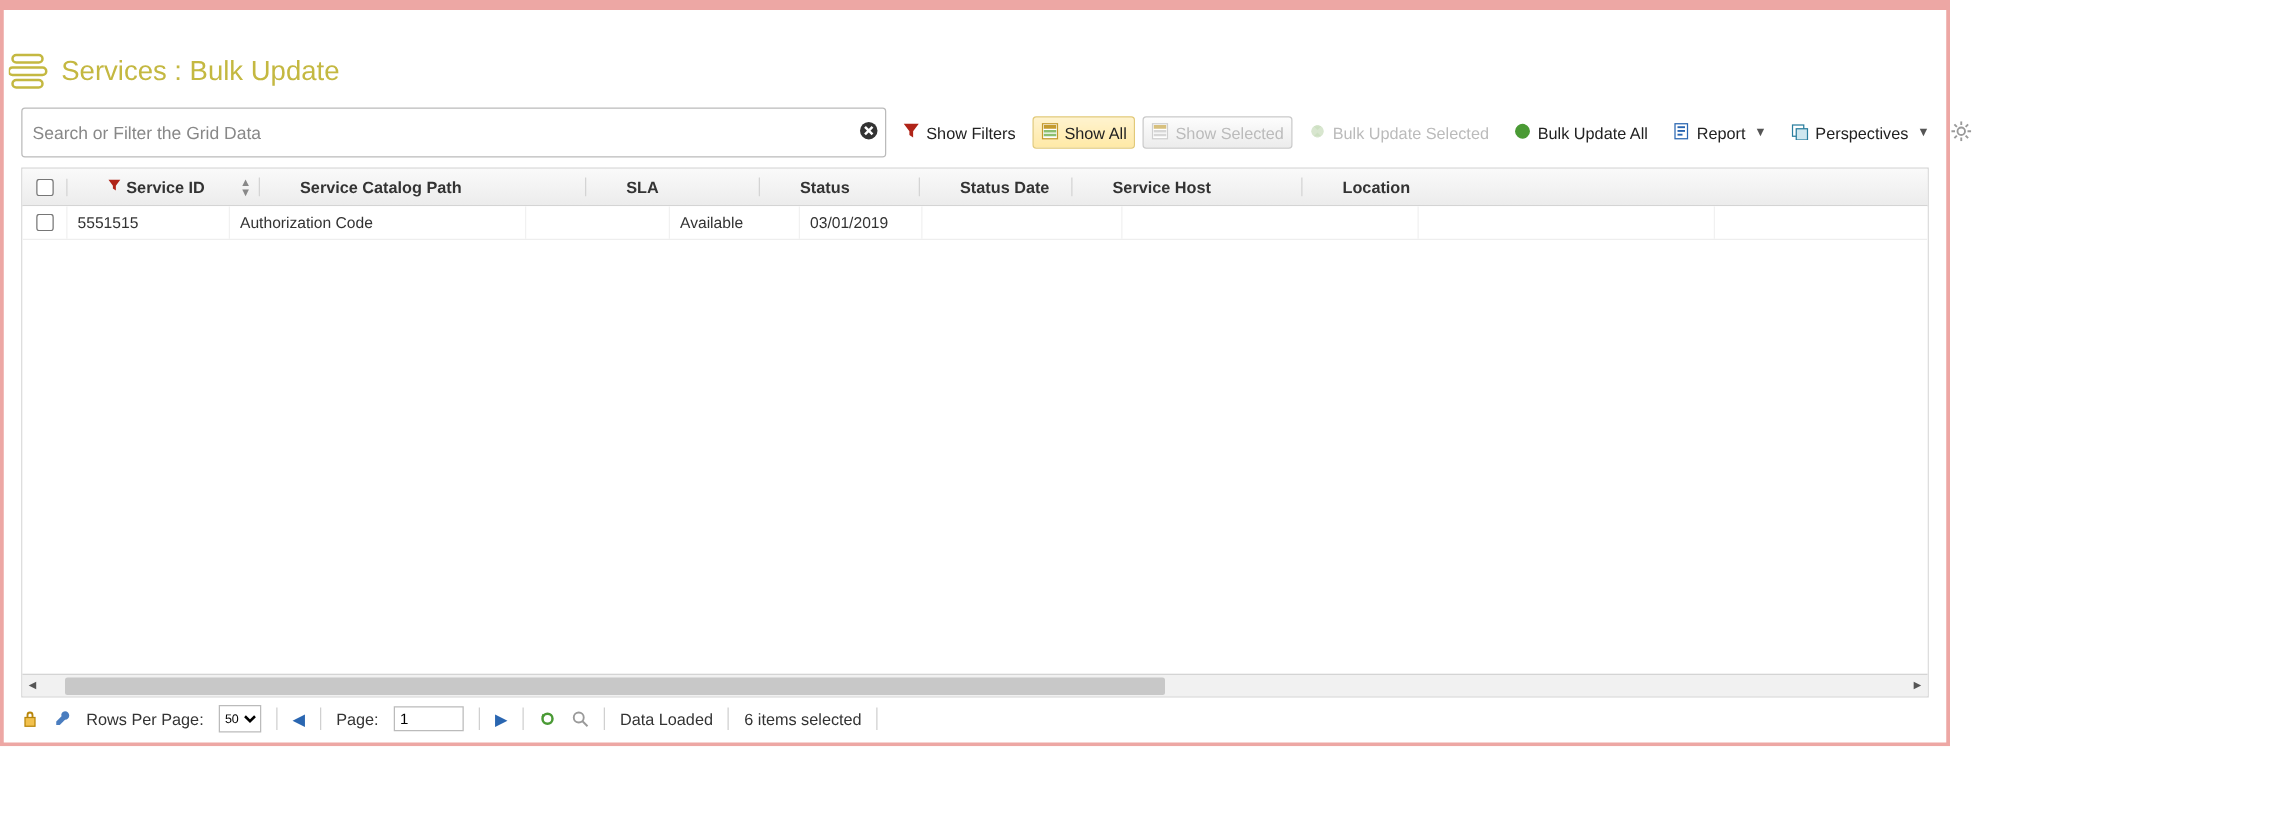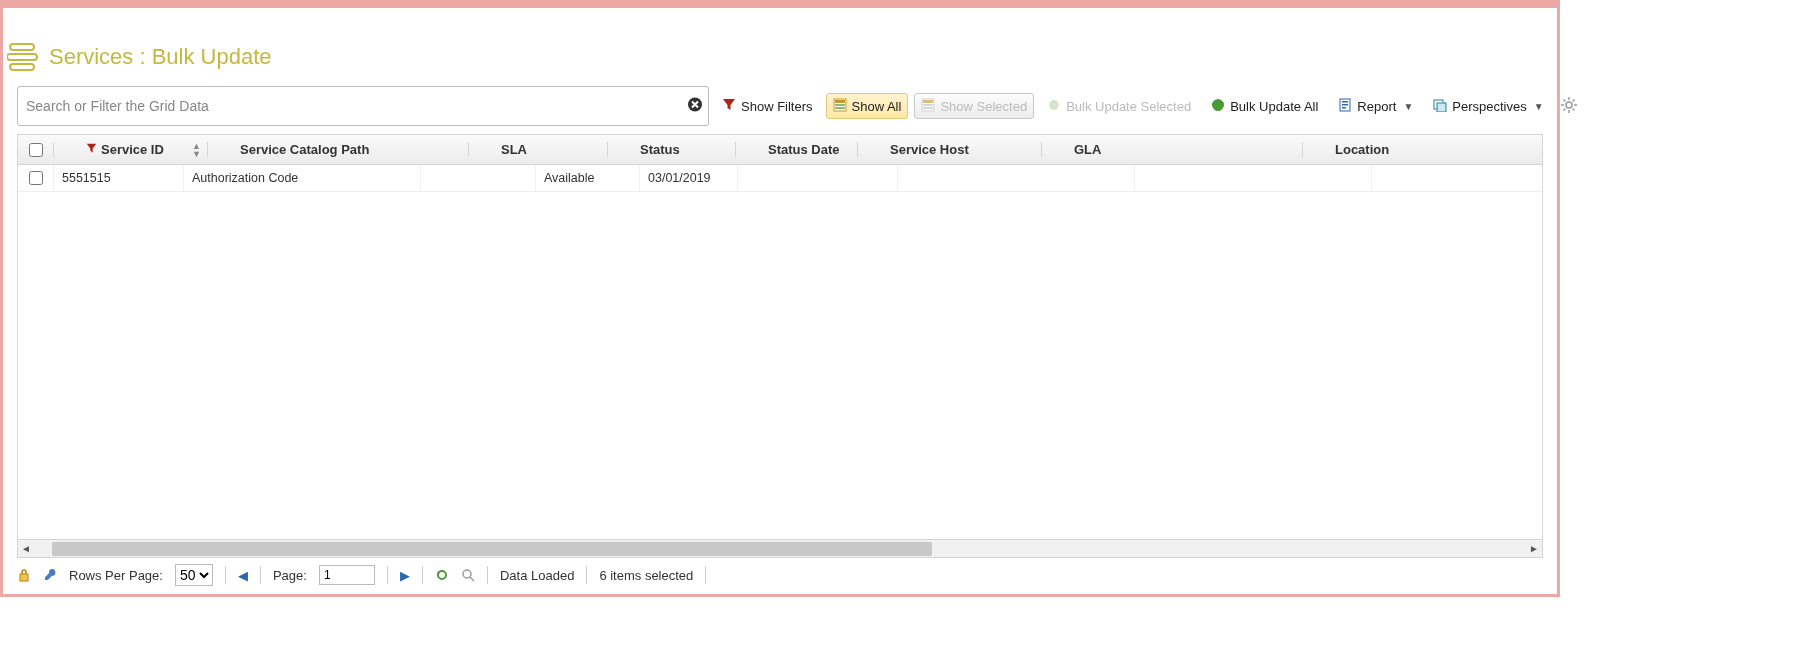--- a/index.html
+++ b/index.html
@@ -39,21 +39,21 @@
   .gd-cell.chk { flex: 0 0 36px; justify-content: center; }
 
   .hscroll { height: 18px; background: #f1f1f1; border-top: 1px solid #d4d4d4; position: relative; display:flex; align-items:center; }
   .hscroll .thumb { height: 14px; background: #c8c8c8; border-radius: 2px; margin-left: 18px; }
   .hscroll .ar { width:16px; text-align:center; font-size:10px; color:#555; }
 
   
   .footer { display: flex; align-items: center; gap: 12px; padding: 6px 14px 8px 14px; font-size: 13px; color: #333; }
   .fsep { width:1px; height:18px; background:#d0d0d0; }
   .page-input { width: 56px; height: 20px; border: 1px solid #bbb; padding: 0 4px; font-size: 12px; }
-  .rows-select { height: 22px; border: 1px solid #bbb; background: #fff; font-size: 14px; }
+  .rows-select { height: 22px; border: 1px solid #bbb; background: #fff; font-size: 10px; }
   .ficon { cursor: pointer; display:inline-flex; }
 
   input[type=checkbox]{ width:14px; height:14px; }
 
   
   .red { fill:#b02418; }
   .green { fill:#4a9a35; }
 </style>
 </head>
 <body>
@@ -182,23 +182,20 @@
         </div>
       <div class="gh-cell" style="flex:0 0 104px">
           <span>Status</span>
         </div>
       <div class="gh-cell" style="flex:0 0 98px">
           <span>Status Date</span>
         </div>
       <div class="gh-cell" style="flex:0 0 160px">
           <span>Service Host</span>
         </div>
-      <div class="gh-cell" style="flex:0 0 237px">
-          <span>GLA</span>
-        </div>
       <div class="gh-cell" style="flex:1 1 auto; border-right:none">
           <span>Location</span>
         </div>
     </div>
 
     <div class="grid-body">
       <div class="grid-row">
         <div class="gd-cell chk">
           <input type="checkbox" style="">
         </div>

